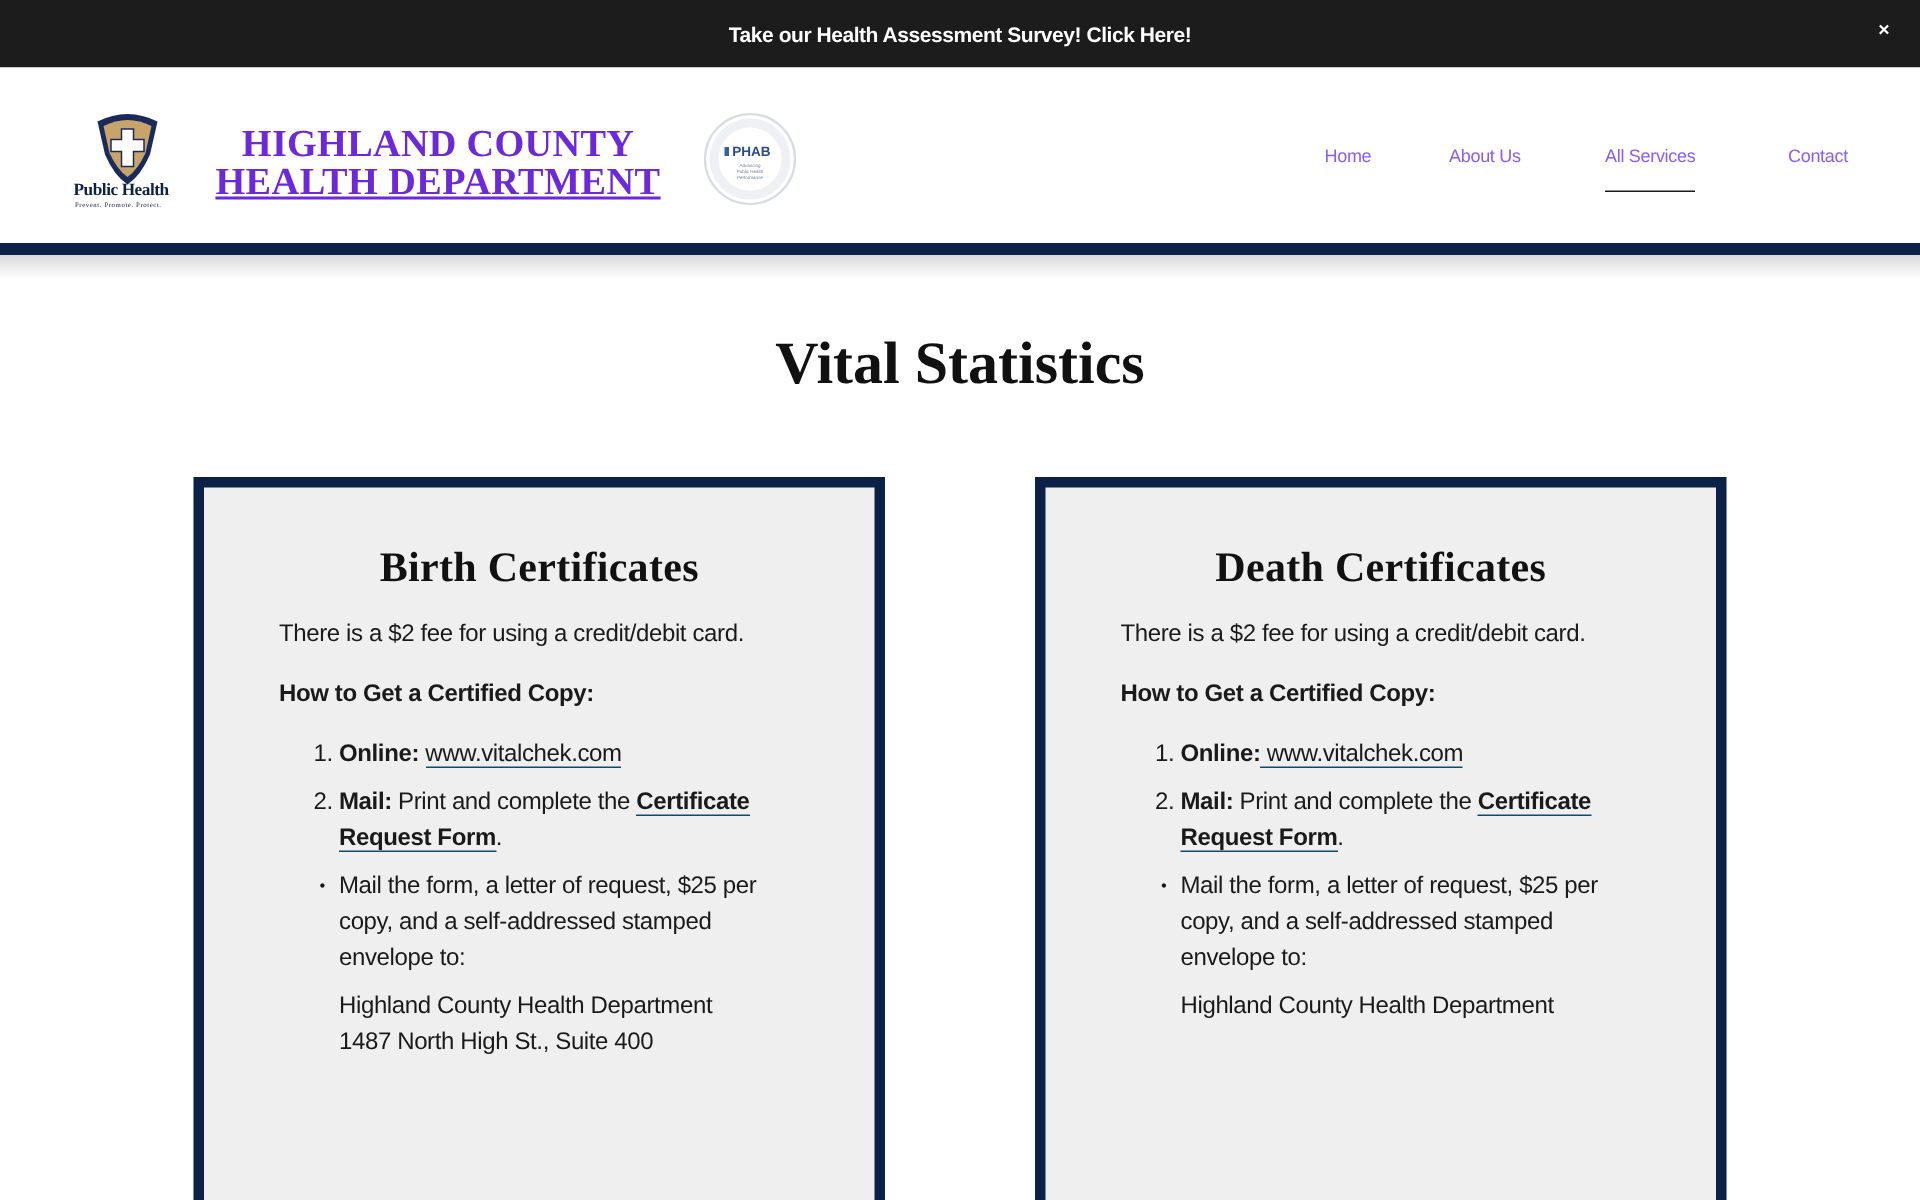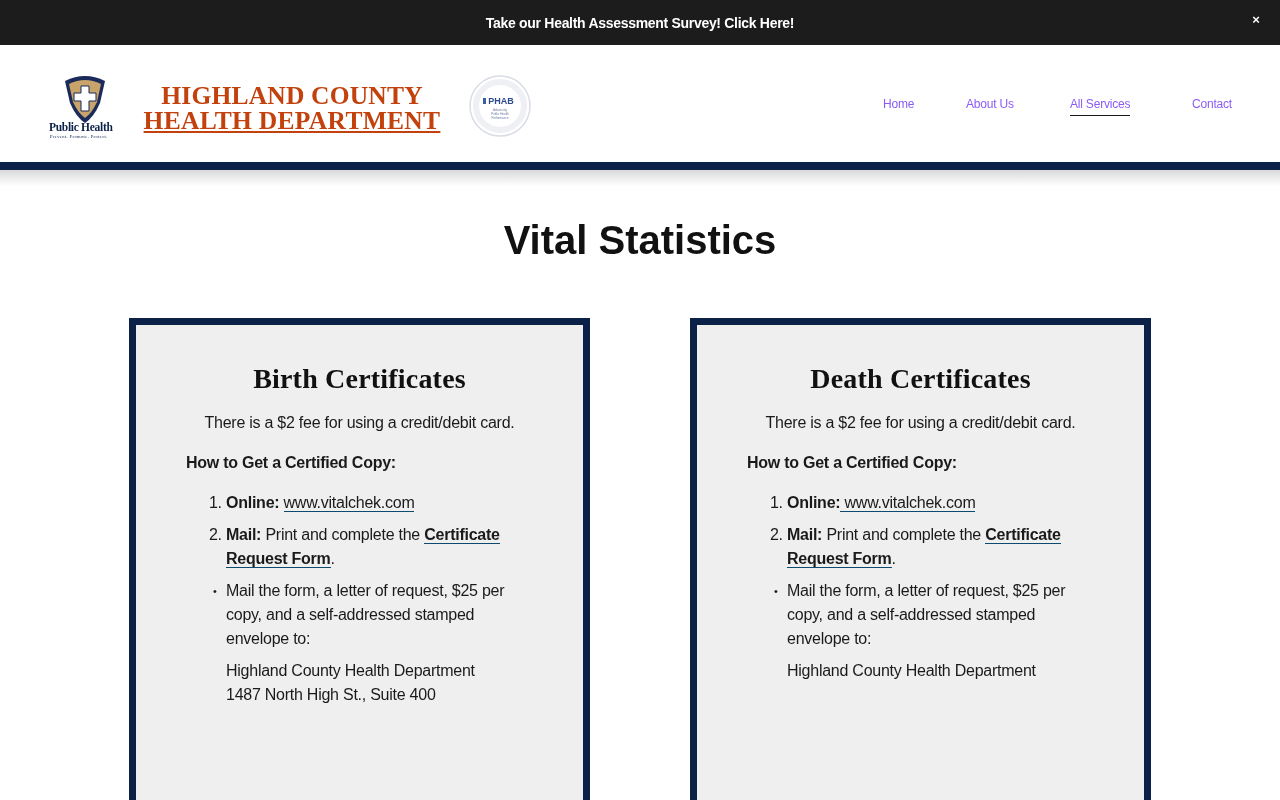--- a/index.html
+++ b/index.html
@@ -33,53 +33,53 @@
   .logo-ph-name {
     position: absolute; left: 49px; top: 76px; font-family: "Liberation Serif", "DejaVu Serif", serif;
     font-weight: bold; font-size: 11.5px; color: #0c2148; letter-spacing: -0.3px; white-space: nowrap;
   }
   .logo-ph-tag {
     position: absolute; left: 50px; top: 89px; font-family: "Liberation Serif", serif;
     font-size: 4.5px; color: #0c2148; letter-spacing: 0.4px; white-space: nowrap;
   }
   .logo-title {
     position: absolute; left: 140px; top: 38px; width: 304px;
-    font-family: "Liberation Serif", "DejaVu Serif", serif; font-weight: bold; color: #c2410c;
+    font-family: "Liberation Serif", "DejaVu Serif", serif; font-weight: bold; color: #6d28d9;
     text-align: center; line-height: 25px;
   }
   .logo-title .l1 { display: block; font-size: 25.5px; letter-spacing: 0.2px; }
   .logo-title .l2 { display: block; font-size: 25.5px; letter-spacing: 0.3px; text-decoration: underline; }
   .phab { position: absolute; left: 468px; top: 29px; width: 64px; height: 64px; }
 
   .nav { position: absolute; top: 52px; right: 0; height: 24px; }
   .nav a {
     position: absolute; font-size: 12px; color: #8b5cf6; text-decoration: none; white-space: nowrap; top: 0;
     letter-spacing: -0.2px;
   }
-  .nav a.active { border-bottom: 1px solid #1a1a1a; padding-bottom: 4px; }
+  .nav a.active { border-bottom: 1px solid #1a1a1a; padding-bottom: 16px; }
 
   .page-title {
     position: absolute; left: 0; top: 218px; width: 1280px; text-align: center;
-    font-family: Liberation Sans, sans-serif; font-weight: bold; font-size: 40px; color: #111;
+    font-family: Liberation Serif, serif; font-weight: bold; font-size: 40px; color: #111;
   }
 
   .card {
     position: absolute; top: 318px; width: 461px; height: 500px;
     background: #efefef; border: 7px solid #0c2148;
   }
   .card.birth { left: 129px; }
   .card.death { left: 690px; }
   .card h2 {
     text-align: center; font-family: "Liberation Serif", "DejaVu Serif", serif; font-weight: bold;
     font-size: 28px; color: #111; margin-top: 38px; letter-spacing: 0.2px;
   }
   .card .content { padding: 0 50px; font-size: 16px; line-height: 24px; color: #1a1a1a; letter-spacing: -0.25px; }
   .card p.center { text-align: center; }
   .card p.intro { margin-top: 26px; }
-  .card p.fee { margin-top: 16px; text-align: center; }
+  .card p.fee { margin-top: 16px; }
   .card p.howto { margin-top: 16px; font-weight: bold; }
   .card ol { margin-top: 16px; padding-left: 40px; }
   .card ol li { margin-bottom: 8px; }
   .card a.link { color: #1a1a1a; text-decoration: none; border-bottom: 1px solid #0c4a6e; }
   .card a.link.bold { font-weight: bold; }
   .card ul { list-style: none; margin-top: 8px; padding-left: 40px; }
   .card ul li { position: relative; }
   .card ul li::before { content: "•"; position: absolute; left: -13px; font-size: 11px; }
   .card .addr { margin-top: 8px; padding-left: 40px; }
 </style>

